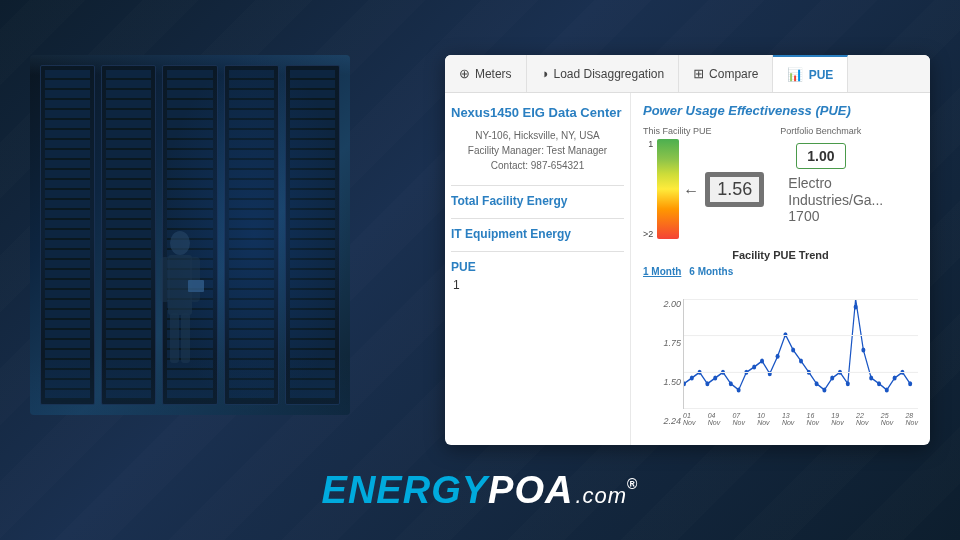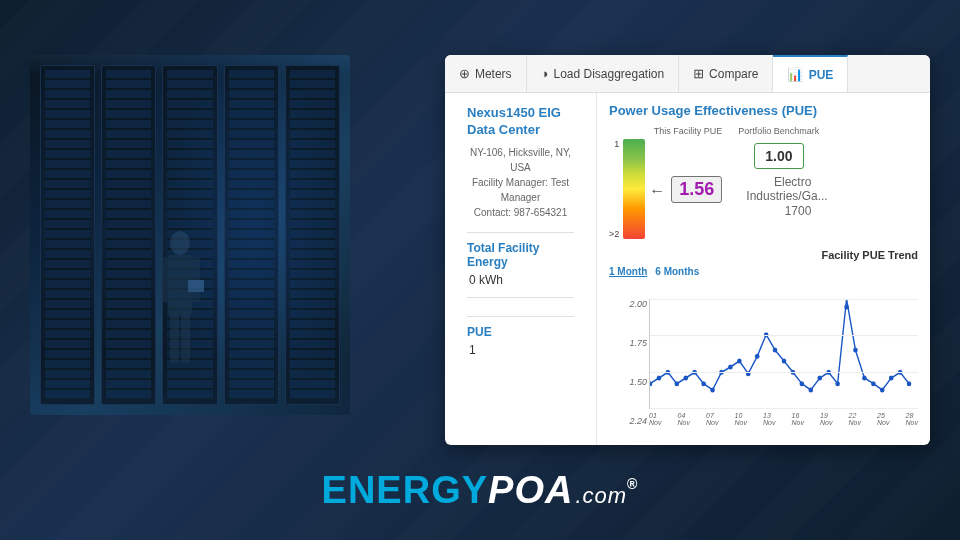--- a/index.html
+++ b/index.html
@@ -149,22 +149,22 @@
 
     
     .dashboard-content {
       display: flex;
       flex: 1;
       overflow: hidden;
     }
 
     
     .left-panel {
-      width: 152px;
-      padding: 12px 22px;
+      width: 186px;
+      padding: 12px 6px;
       border-right: 1px solid #e8e8e8;
       flex-shrink: 0;
       overflow-y: auto;
     }
 
     .facility-name {
       font-size: 13px;
       font-weight: bold;
       color: #2a7fc1;
       line-height: 1.3;
@@ -203,71 +203,72 @@
       flex: 1;
       padding: 10px 12px;
       overflow-y: auto;
     }
 
     .pue-title {
       font-size: 13px;
       font-weight: bold;
       color: #2a7fc1;
       margin-bottom: 8px;
+      font-style: italic;
     }
 
     .color-bar {
       width: 22px;
       height: 100px;
       background: linear-gradient(180deg, #4caf50 0%, #8bc34a 20%, #cddc39 35%, #ffeb3b 50%, #ff9800 70%, #f44336 100%);
       border-radius: 2px;
       position: relative;
     }
 
     .pue-current-value {
       font-size: 18px;
-      font-weight: bold;
-      color: #a21caf;
+      font-weight: normal;
+      color: #404040;
       background: #f0f0f0;
-      border: 1px solid #737373;
+      border: 5px solid #737373;
       border-radius: 3px;
       padding: 2px 7px;
       margin-left: 3px;
     }
 
     .portfolio-value-box {
       border: 1.5px solid #4a9a4a;
       border-radius: 3px;
       padding: 4px 6px;
       font-size: 14px;
       font-weight: bold;
       color: #333;
       text-align: center;
       min-width: 50px;
     }
 
     .portfolio-sublabel {
-      font-size: 12px;
+      font-size: 14px;
       color: #666;
       line-height: 1.2;
-      text-align: right;
+      text-align: left;
       max-width: 65px;
     }
 
     
     .trend-section {
       margin-top: 6px;
     }
 
     .trend-title {
       font-size: 11px;
       font-weight: bold;
       color: #333;
       margin-bottom: 5px;
-      text-align: right;
+      text-align: center;
     }
 
     .trend-tabs {
       display: flex;
       gap: 8px;
       margin-bottom: 22px;
     }
 
     .trend-tab {
       font-size: 10px;
@@ -335,20 +336,21 @@
       display: flex;
       justify-content: center;
       align-items: center;
     }
 
     .logo-energy {
       font-size: 38px;
       font-weight: 900;
       color: #00aadd;
       letter-spacing: 1px;
+      font-style: italic;
       font-family: Arial Black, Arial, sans-serif;
     }
 
     .logo-poa {
       font-size: 38px;
       font-weight: 900;
       color: #ffffff;
       letter-spacing: 1px;
       font-style: italic;
       font-family: Arial Black, Arial, sans-serif;
@@ -456,38 +458,38 @@
           <span>Test Manager</span>
         </div>
         <div>
           <span>Contact:</span>
           <span>987-654321</span>
         </div>
       </div>
 
       <div class="metric-section">
         <div class="metric-label">Total Facility Energy</div>
-        <div class="metric-value">0 kWh</div>
       </div>
 
       <div class="metric-section">
+        <div class="metric-label">IT Equipment Energy</div>
       </div>
 
       <div class="metric-section">
         <div class="metric-label">PUE</div>
         <div class="metric-value">1</div>
       </div>
     </div>
 
     <div class="right-panel">
       <div class="pue-title">Power Usage Effectiveness (PUE)</div>
 
       <div style="display:flex; gap:16px; align-items:flex-start; margin-bottom:10px;">
 
-        <div style="display:flex; flex-direction:column; align-items:flex-end;">
+        <div style="display:flex; flex-direction:column; align-items:flex-start;">
           <div style="font-size:9px; color:#666; margin-bottom:3px;">This Facility PUE</div>
           <div style="display:flex; align-items:center; gap:4px;">
 
             <div style="display:flex; flex-direction:column; justify-content:space-between; height:100px; font-size:9px; color:#444; text-align:right;">
               <span>1</span>
               <span>&gt;2</span>
             </div>
 
             <div class="color-bar"></div>
 

